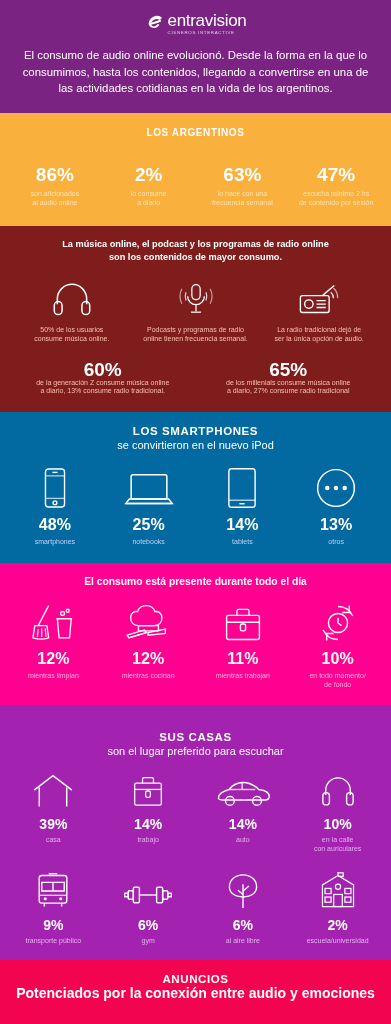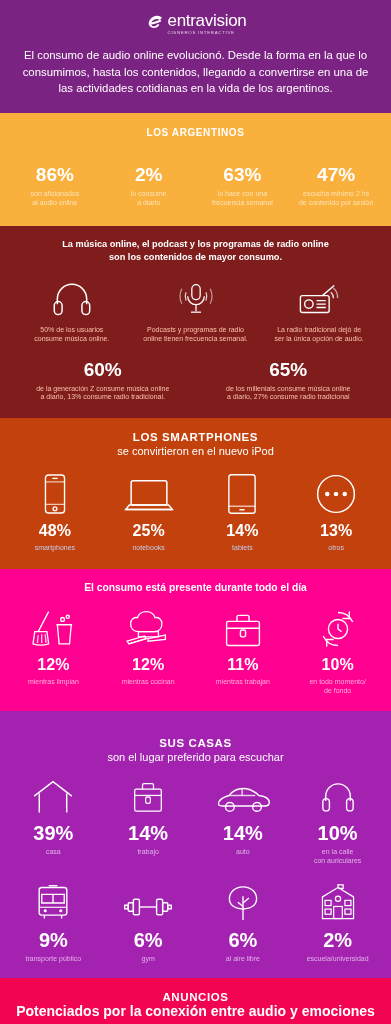--- a/index.html
+++ b/index.html
@@ -79,43 +79,43 @@
 
   
   .s-contenidos { background: #7f1d1d; padding: 12px 10px 16px; }
   .s-contenidos .sect-sub { font-size: 9.2px; line-height: 1.45; font-weight: bold; margin-bottom: 12px; }
   .row3 { display: flex; }
   .col3 { flex: 1 1 33.33%; }
   .icon-box { display: flex; justify-content: center; align-items: flex-end; height: 42px; margin-bottom: 8px; }
   .s-contenidos .cap { color: #FAC0A8; font-size: 7px; }
   .row2 { display: flex; margin-top: 16px; }
   .col2 { flex: 1 1 50%; }
-  .s-contenidos .pct { font-size: 19px; margin-bottom: 6px; }
-
-  
-  .s-smart { background: #c2410c; padding: 13px 8px 16px; }
+  .s-contenidos .pct { font-size: 19px; }
+
+  
+  .s-smart { background: #0369a1; padding: 13px 8px 16px; }
   .s-smart .sect-title { font-size: 11.5px; }
   .s-smart .sect-sub { font-size: 11px; margin-top: 2px; margin-bottom: 12px; }
   .s-smart .icon-box { height: 46px; }
   .s-smart .pct { font-size: 16px; margin-bottom: 5px; }
   .s-smart .cap { color: #C3CFF2; font-size: 7px; }
 
   
   .s-dia { background: #FF0090; padding: 13px 6px 16px; }
   .s-dia .sect-sub { font-size: 10.3px; font-weight: bold; margin-bottom: 12px; }
   .s-dia .icon-box { height: 44px; }
   .s-dia .pct { font-size: 16px; margin-bottom: 5px; }
   .s-dia .cap { color: #FFB0DC; font-size: 7px; }
 
   
   .s-casas { background: #A323B0; padding: 26px 6px 14px; }
   .s-casas .sect-title { font-size: 11.5px; }
   .s-casas .sect-sub { font-size: 11px; margin-top: 2px; margin-bottom: 12px; }
   .s-casas .icon-box { height: 40px; }
-  .s-casas .pct { font-size: 20px; margin-bottom: 5px; }
+  .s-casas .pct { font-size: 14px; margin-bottom: 5px; }
   .s-casas .cap { color: #E2B2E8; font-size: 7px; }
   .s-casas .row4 + .row4 { margin-top: 16px; }
 
   
   .s-anuncios { background: #F20450; padding: 13px 12px 14px; }
   .s-anuncios .sect-title { font-size: 11.5px; margin-bottom: 0; }
   .s-anuncios .sect-sub { font-size: 14px; font-weight: bold; margin-bottom: 32px; }
   .s-anuncios .pct { font-size: 18px; margin-bottom: 6px; }
   .s-anuncios .row2 .col2 { padding: 0 4px; }
 </style>

